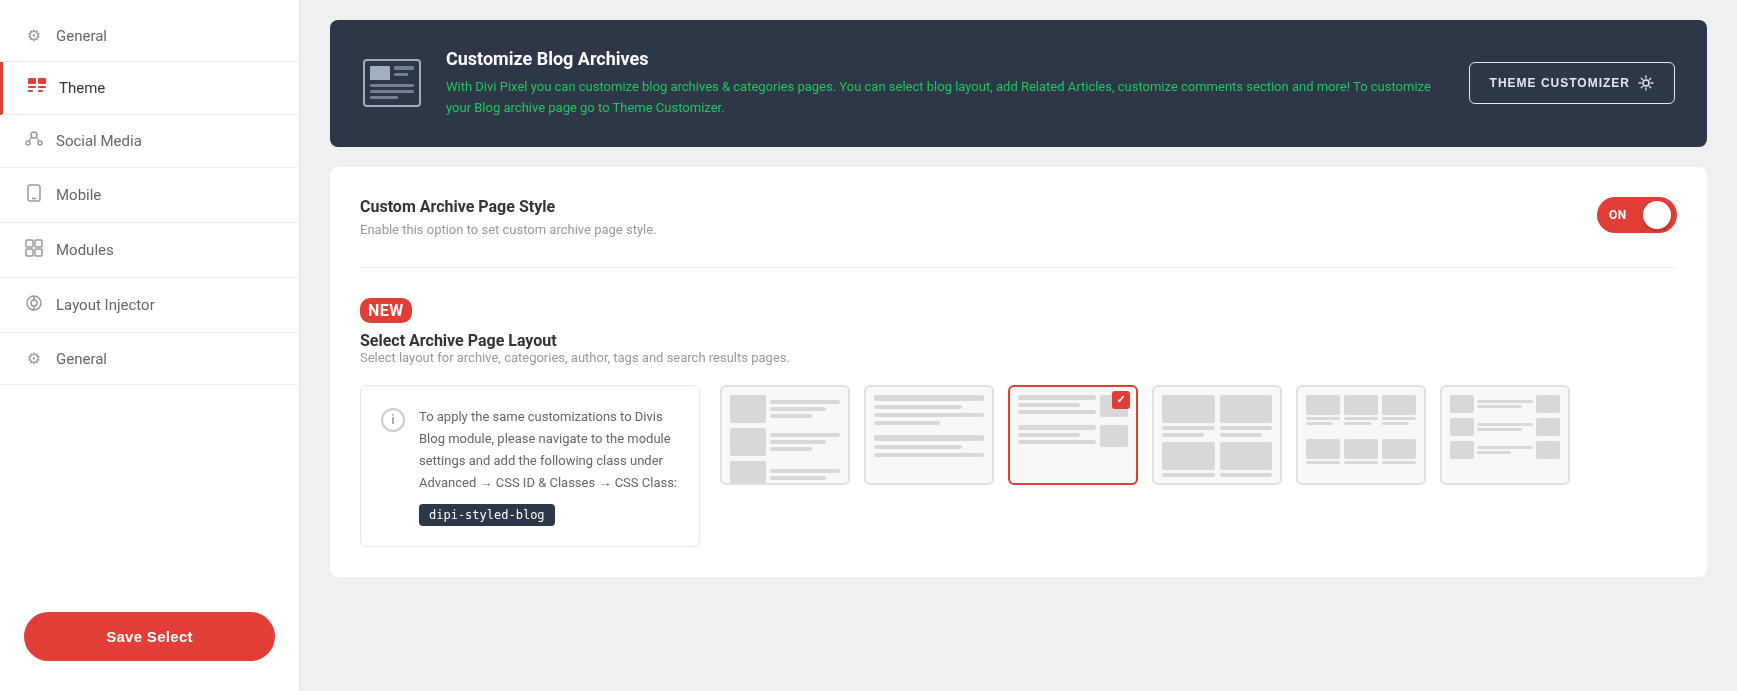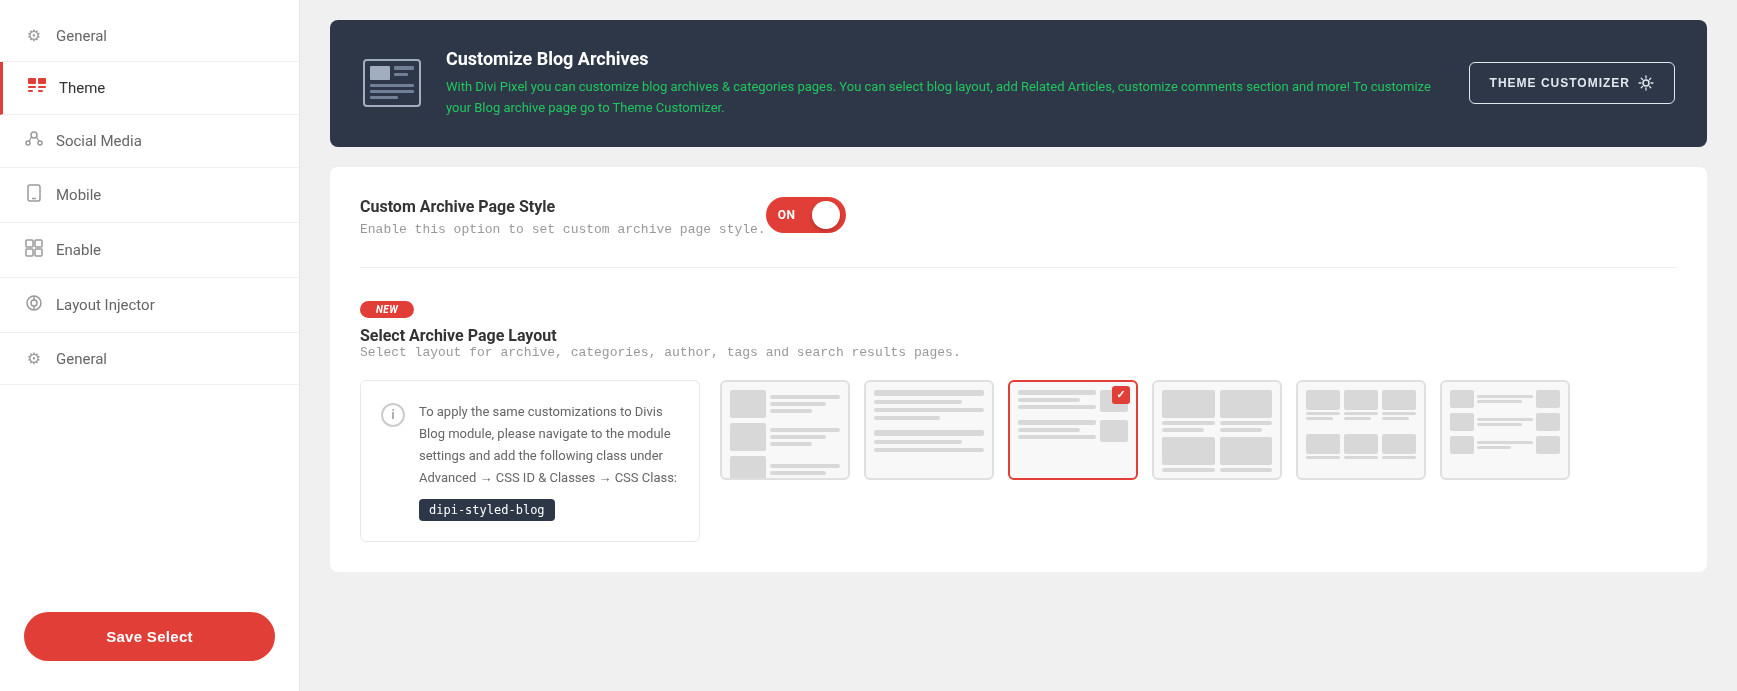--- a/index.html
+++ b/index.html
@@ -116,35 +116,34 @@
     .card {
       background: #fff;
       border-radius: 8px;
       padding: 30px;
     }
 
     
     .toggle-section {
       display: flex;
       align-items: flex-start;
-      justify-content: flex-start;
+      justify-content: space-between;
       padding-bottom: 30px;
       border-bottom: 1px solid #f0f0f0;
       margin-bottom: 30px;
     }
     .section-title {
       font-size: 16px;
       font-weight: 700;
       color: #333;
       margin-bottom: 6px;
     }
     .section-desc {
       font-size: 13px;
       color: #999;
-      font-family: Liberation Mono, monospace;
     }
     .toggle {
       display: flex;
       align-items: center;
       background: #e03e36;
       border-radius: 20px;
       padding: 4px 6px 4px 12px;
       gap: 8px;
       cursor: pointer;
       min-width: 80px;
@@ -163,27 +162,26 @@
       border-radius: 50%;
       box-shadow: 0 2px 4px rgba(0,0,0,0.2);
     }
 
     
     .layout-section { }
     .new-badge {
       display: inline-block;
       background: #e03e36;
       color: #fff;
-      font-size: 10px;
-      font-weight: 700;
-      padding: 3px 16px;
+      font-size: 16px;
+      font-weight: 700;
+      padding: 3px 8px;
       border-radius: 10px;
       margin-bottom: 8px;
       letter-spacing: 0.5px;
-      font-style: italic;
     }
     .layout-section .section-title { margin-bottom: 0; }
     .layout-section .section-desc { margin-bottom: 20px; }
 
     .layout-content {
       display: flex;
       gap: 20px;
       align-items: flex-start;
     }
 
@@ -342,21 +340,21 @@
     </div>
     <div class="sidebar-item">
       <span class="sidebar-icon">
         <svg width="18" height="18" viewBox="0 0 18 18" fill="none">
           <rect x="1" y="1" width="7" height="7" rx="1" stroke="#999" stroke-width="1.5" fill="none"></rect>
           <rect x="10" y="1" width="7" height="7" rx="1" stroke="#999" stroke-width="1.5" fill="none"></rect>
           <rect x="1" y="10" width="7" height="7" rx="1" stroke="#999" stroke-width="1.5" fill="none"></rect>
           <rect x="10" y="10" width="7" height="7" rx="1" stroke="#999" stroke-width="1.5" fill="none"></rect>
         </svg>
       </span>
-      <span>Enable</span>
+      <span>Modules</span>
     </div>
     <div class="sidebar-item">
       <span class="sidebar-icon">
         <svg width="18" height="18" viewBox="0 0 18 18" fill="none">
           <circle cx="9" cy="9" r="7" stroke="#999" stroke-width="1.5" fill="none"></circle>
           <circle cx="9" cy="9" r="3" stroke="#999" stroke-width="1.5" fill="none"></circle>
           <line x1="9" y1="2" x2="9" y2="6" stroke="#999" stroke-width="1.5"></line>
           <line x1="9" y1="12" x2="9" y2="16" stroke="#999" stroke-width="1.5"></line>
         </svg>
       </span>

